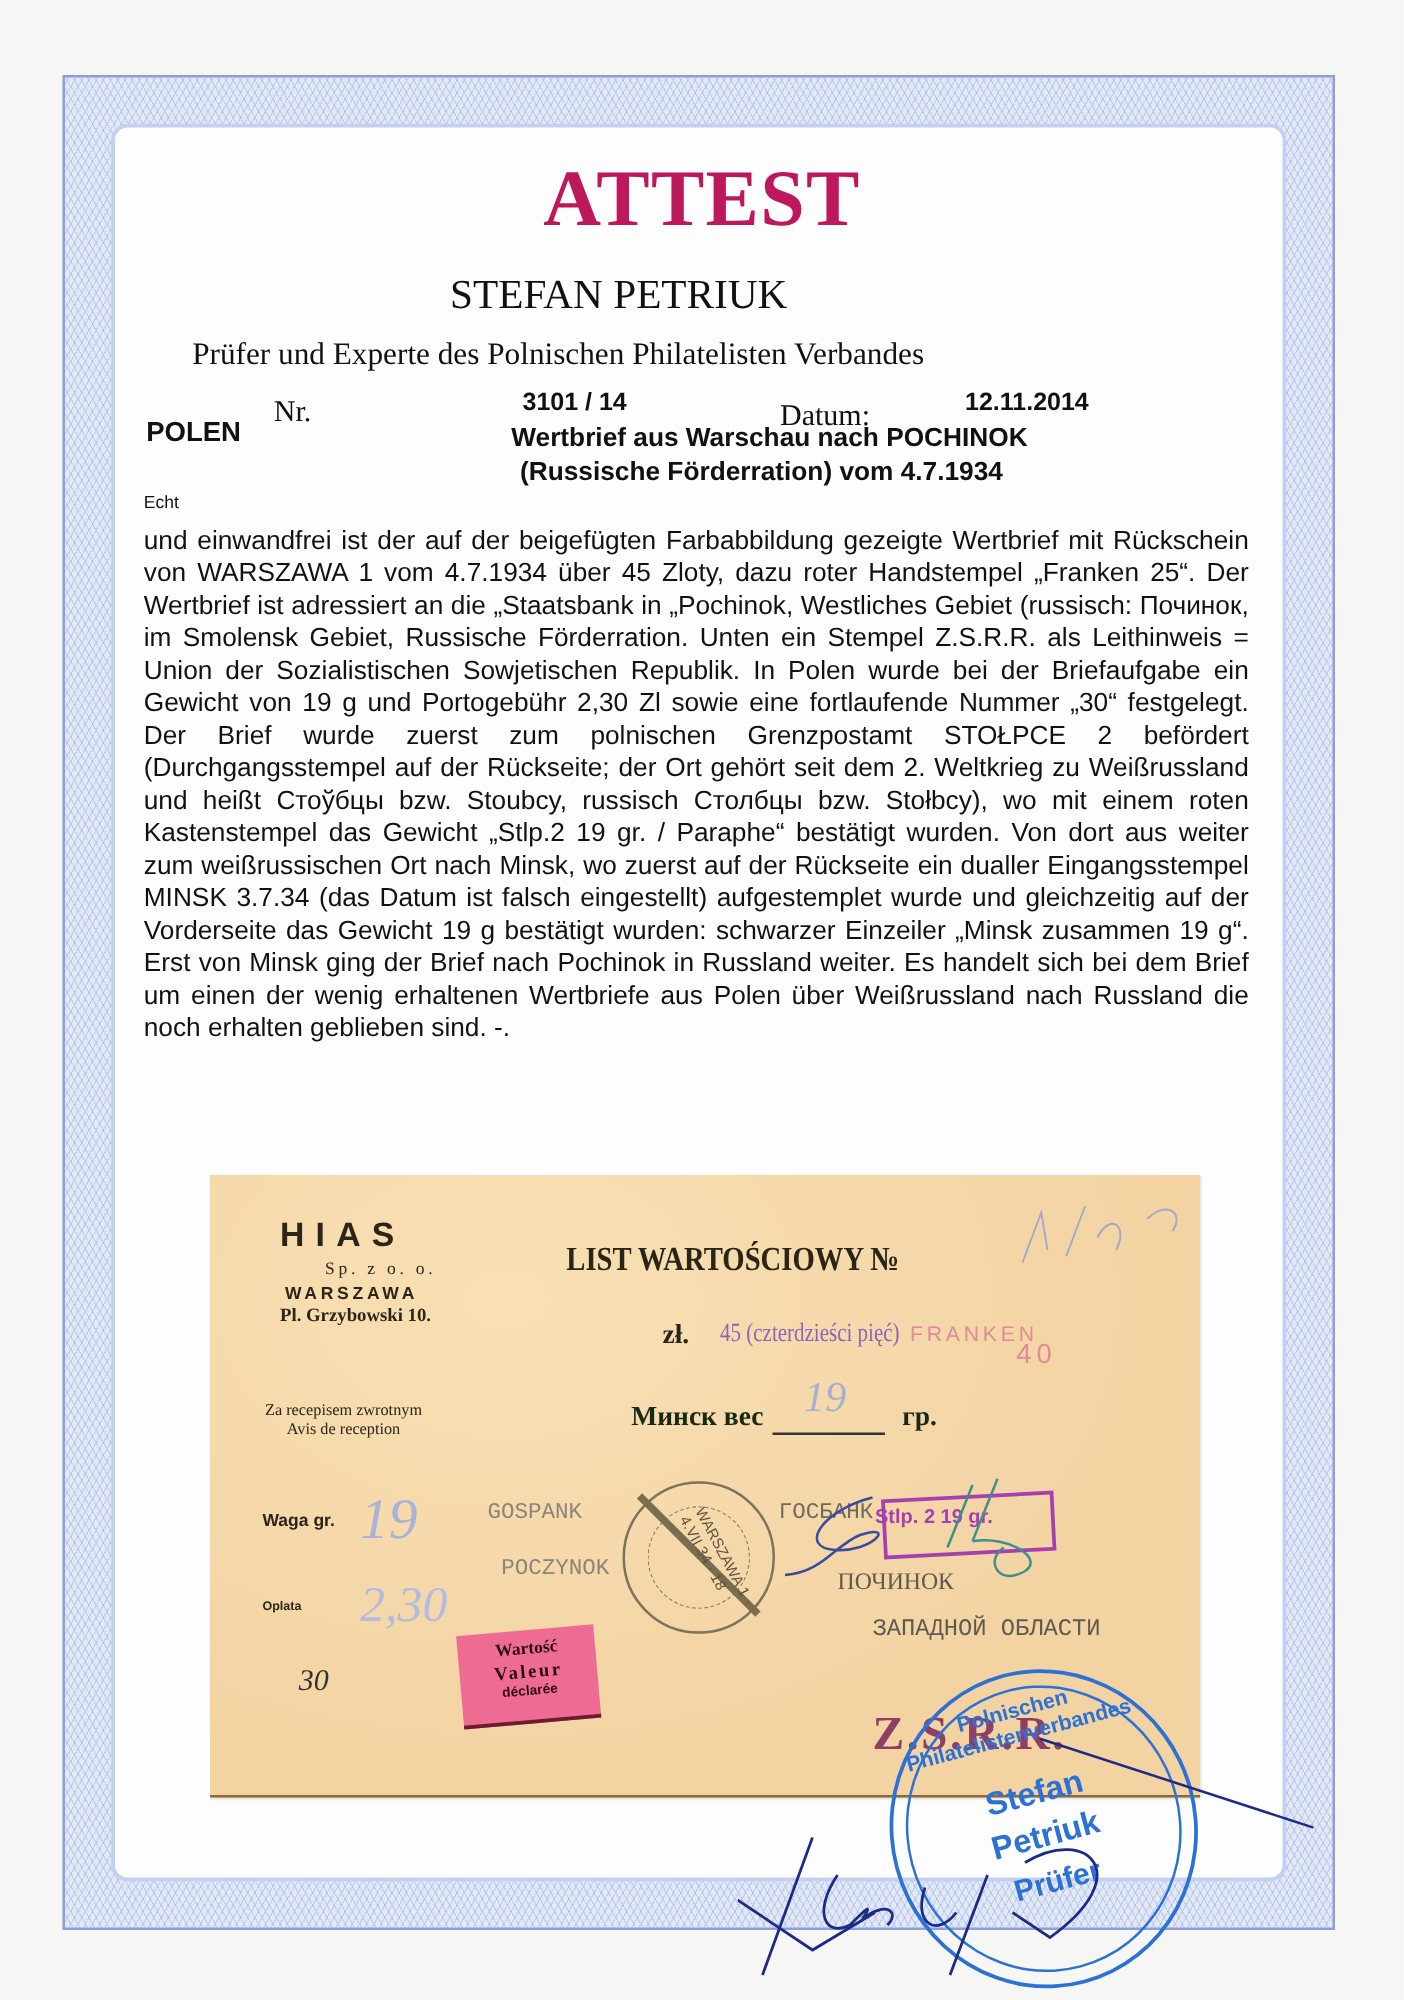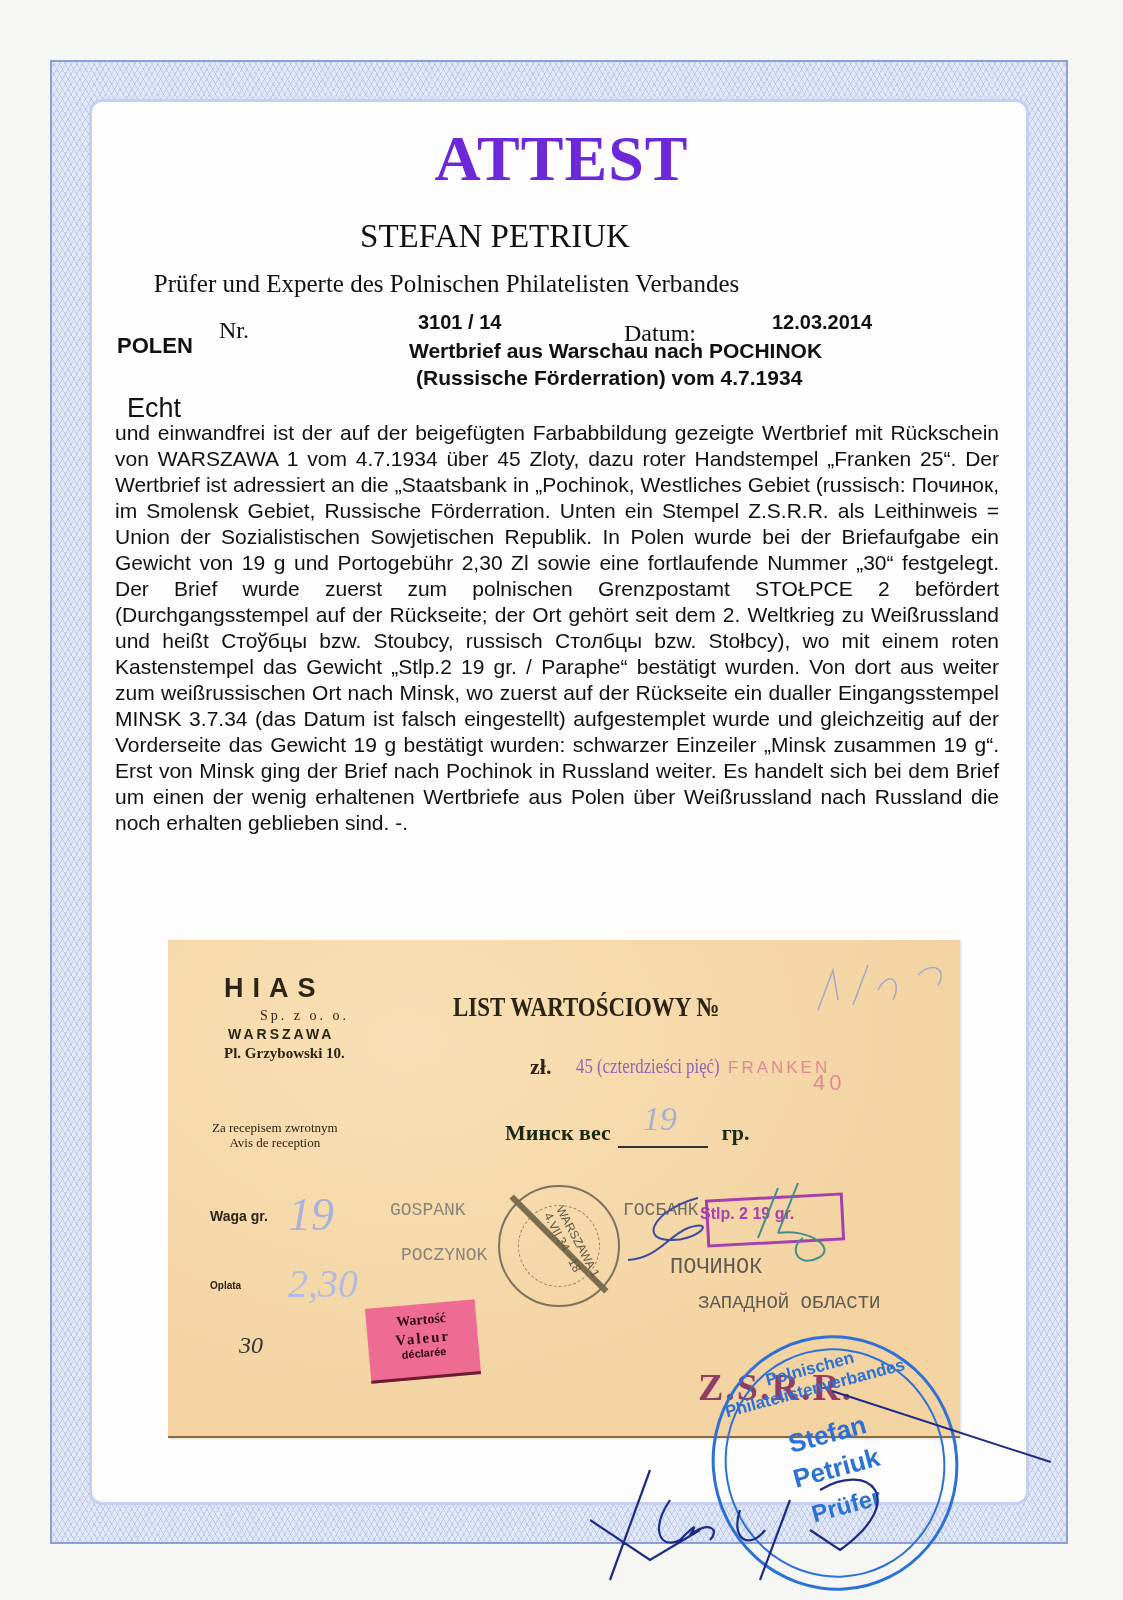--- a/index.html
+++ b/index.html
@@ -6,31 +6,31 @@
   body{width:1123px;height:1600px;background:#f6f6f5;position:relative;overflow:hidden;font-family:"Liberation Sans",sans-serif;}
   .cert{position:absolute;left:50px;top:60px;width:1018px;height:1484px;box-sizing:border-box;border:2px solid #8c9fd6;
     background:
       repeating-linear-gradient(60deg, rgba(140,160,220,0.35) 0 1px, transparent 1px 5px),
       repeating-linear-gradient(-60deg, rgba(140,160,220,0.35) 0 1px, transparent 1px 5px),
       #e3e8f7;}
   .inner{position:absolute;left:40px;top:40px;right:40px;bottom:40px;background:#fdfdfd;border-radius:10px;
     box-shadow:0 0 0 3px #c5cff0;}
   .abs{position:absolute;}
   .serif{font-family:"Liberation Serif",serif;}
-  .title{left:0;width:1123px;top:122px;text-align:center;color:#6d28d9;font-weight:bold;font-size:64px;letter-spacing:1px;}
+  .title{left:0;width:1123px;top:122px;text-align:center;color:#be185d;font-weight:bold;font-size:64px;letter-spacing:1px;}
   .name{left:0;width:990px;top:218px;text-align:center;font-size:33px;color:#111;}
   .subtitle{left:0;width:893px;top:270px;text-align:center;font-size:25px;color:#111;}
   .polen{left:117px;top:333px;font-weight:bold;font-size:22px;color:#111;}
   .nrlabel{left:219px;top:317px;font-size:24px;color:#111;}
   .nrval{left:418px;top:311px;font-weight:bold;font-size:20px;color:#111;}
   .datumlabel{left:624px;top:320px;font-size:24px;color:#111;}
   .datumval{left:772px;top:311px;font-weight:bold;font-size:20px;color:#111;}
   .subj1{left:409px;top:339px;font-weight:bold;font-size:21px;color:#111;}
   .subj2{left:416px;top:366px;font-weight:bold;font-size:21px;color:#111;}
-  .echt{left:115px;top:393px;font-size:27px;color:#111;margin-left:12px;}
+  .echt{left:115px;top:393px;font-size:14px;color:#111;}
   .body{left:115px;top:420px;width:884px;font-size:21px;line-height:26px;color:#111;text-align:justify;}
   .body p{margin:0;}
   .envelope{left:168px;top:940px;width:792px;height:496px;background:#f6d9ab;
     background-image:radial-gradient(ellipse at 30% 20%, #f8e0b4 0%, #f3d3a2 70%);
     border-bottom:2px solid #8a6a36;box-shadow:1px 1px 2px rgba(0,0,0,0.15);}
   .env-t{position:absolute;color:#2b2418;}
   .hias{left:56px;top:33px;font-size:27px;font-weight:bold;letter-spacing:9px;}
   .sp{left:92px;top:68px;font-size:14px;font-family:"Liberation Serif",serif;letter-spacing:3px;}
   .warsz{left:60px;top:86px;font-size:14px;font-weight:bold;letter-spacing:3px;}
   .addr{left:56px;top:105px;font-size:15px;font-weight:bold;font-family:"Liberation Serif",serif;}
@@ -44,21 +44,21 @@
   .minsk-w{left:475px;top:160px;font-size:34px;color:#a8b0cf;font-style:italic;font-family:"Liberation Serif",serif;}
   .zarec{left:44px;top:180px;font-size:13px;font-family:"Liberation Serif",serif;text-align:center;line-height:15px;}
   .waga{left:42px;top:268px;font-size:14px;font-weight:bold;}
   .waga-v{left:120px;top:248px;font-size:46px;color:#a9b2d9;font-style:italic;font-family:"Liberation Serif",serif;}
   .oplata{left:42px;top:340px;font-size:10px;font-weight:bold;}
   .oplata-v{left:120px;top:320px;font-size:40px;color:#b3bce0;font-style:italic;font-family:"Liberation Serif",serif;}
   .num30{left:71px;top:392px;font-size:24px;font-family:"Liberation Serif",serif;font-style:italic;color:#333;}
   .gospank{left:222px;top:260px;font-size:18px;font-family:"Liberation Mono",monospace;color:#8b8478;}
   .poczynok{left:233px;top:305px;font-size:18px;font-family:"Liberation Mono",monospace;color:#8b8478;}
   .gosbank{left:455px;top:260px;font-size:18px;font-family:"Liberation Mono",monospace;color:#6f6a60;}
-  .pochinok{left:502px;top:315px;font-size:22px;font-family:Liberation Mono, monospace;color:#5f5a50;}
+  .pochinok{left:502px;top:315px;font-size:19px;font-family:Liberation Serif, serif;color:#5f5a50;}
   .zapad{left:530px;top:352px;font-size:19px;font-family:"Liberation Mono",monospace;color:#5f5a50;}
   .zsrr{left:530px;top:425px;font-size:38px;font-family:"Liberation Serif",serif;font-weight:bold;color:#8f3f66;letter-spacing:2px;}
   .box-stamp{left:538px;top:256px;width:132px;height:42px;border:3px solid #a63fb0;transform:rotate(-3deg);}
   .box-txt{left:532px;top:265px;font-size:16px;font-weight:bold;color:#a63fb0;}
   .label{left:200px;top:364px;width:110px;height:72px;background:#ee6c94;transform:rotate(-5deg);
      border-bottom:3px solid #6b1d2f;text-align:center;}
   .label span{display:block;font-family:"Liberation Serif",serif;font-weight:bold;color:#2b0a10;}
   .wps{font-size:14px;margin-top:8px;}
   .val{font-size:15px;letter-spacing:2px;margin-top:2px;}
   .dec{font-size:11px;font-family:"Liberation Sans",sans-serif !important;}
@@ -80,21 +80,21 @@
 </div>
 
 <div class="abs serif title">ATTEST</div>
 <div class="abs serif name">STEFAN PETRIUK</div>
 <div class="abs serif subtitle">Prüfer und Experte des Polnischen Philatelisten Verbandes</div>
 
 <div class="abs polen">POLEN</div>
 <div class="abs serif nrlabel">Nr.</div>
 <div class="abs nrval">3101 / 14</div>
 <div class="abs serif datumlabel">Datum:</div>
-<div class="abs datumval">12.03.2014</div>
+<div class="abs datumval">12.11.2014</div>
 <div class="abs subj1">Wertbrief aus Warschau nach POCHINOK</div>
 <div class="abs subj2">(Russische Förderration)  vom 4.7.1934</div>
 
 <div class="abs echt">Echt</div>
 <div class="abs body">
   <p>und einwandfrei ist der auf der beigefügten Farbabbildung gezeigte Wertbrief mit Rückschein von WARSZAWA 1 vom 4.7.1934 über  45 Zloty, dazu roter Handstempel  „Franken 25“. Der Wertbrief ist adressiert an die „Staatsbank in „Pochinok, Westliches Gebiet (russisch: Починок, im Smolensk Gebiet, Russische Förderration. Unten ein Stempel Z.S.R.R. als Leithinweis = Union der Sozialistischen Sowjetischen Republik. In Polen wurde bei der Briefaufgabe ein Gewicht von 19 g und Portogebühr 2,30 Zl sowie eine fortlaufende Nummer „30“ festgelegt.  Der Brief wurde zuerst zum polnischen Grenzpostamt STOŁPCE 2 befördert (Durchgangsstempel auf der Rückseite; der Ort gehört seit dem 2. Weltkrieg zu  Weißrussland und heißt Стоўбцы bzw. Stoubcy, russisch Столбцы bzw. Stołbcy), wo mit einem roten Kastenstempel das Gewicht „Stlp.2 19 gr. / Paraphe“ bestätigt wurden. Von dort aus weiter zum weißrussischen Ort nach Minsk, wo zuerst auf der Rückseite ein dualler Eingangsstempel MINSK 3.7.34 (das Datum ist falsch eingestellt) aufgestemplet wurde und gleichzeitig auf der Vorderseite das Gewicht 19 g bestätigt wurden: schwarzer Einzeiler „Minsk zusammen 19 g“. Erst von Minsk ging der Brief nach Pochinok in Russland weiter. Es handelt sich bei dem Brief um einen der wenig erhaltenen Wertbriefe aus Polen über Weißrussland nach Russland die noch erhalten geblieben sind.  -.</p>
 </div>
 
 <div class="abs envelope">
   <div class="env-t hias">HIAS</div>

